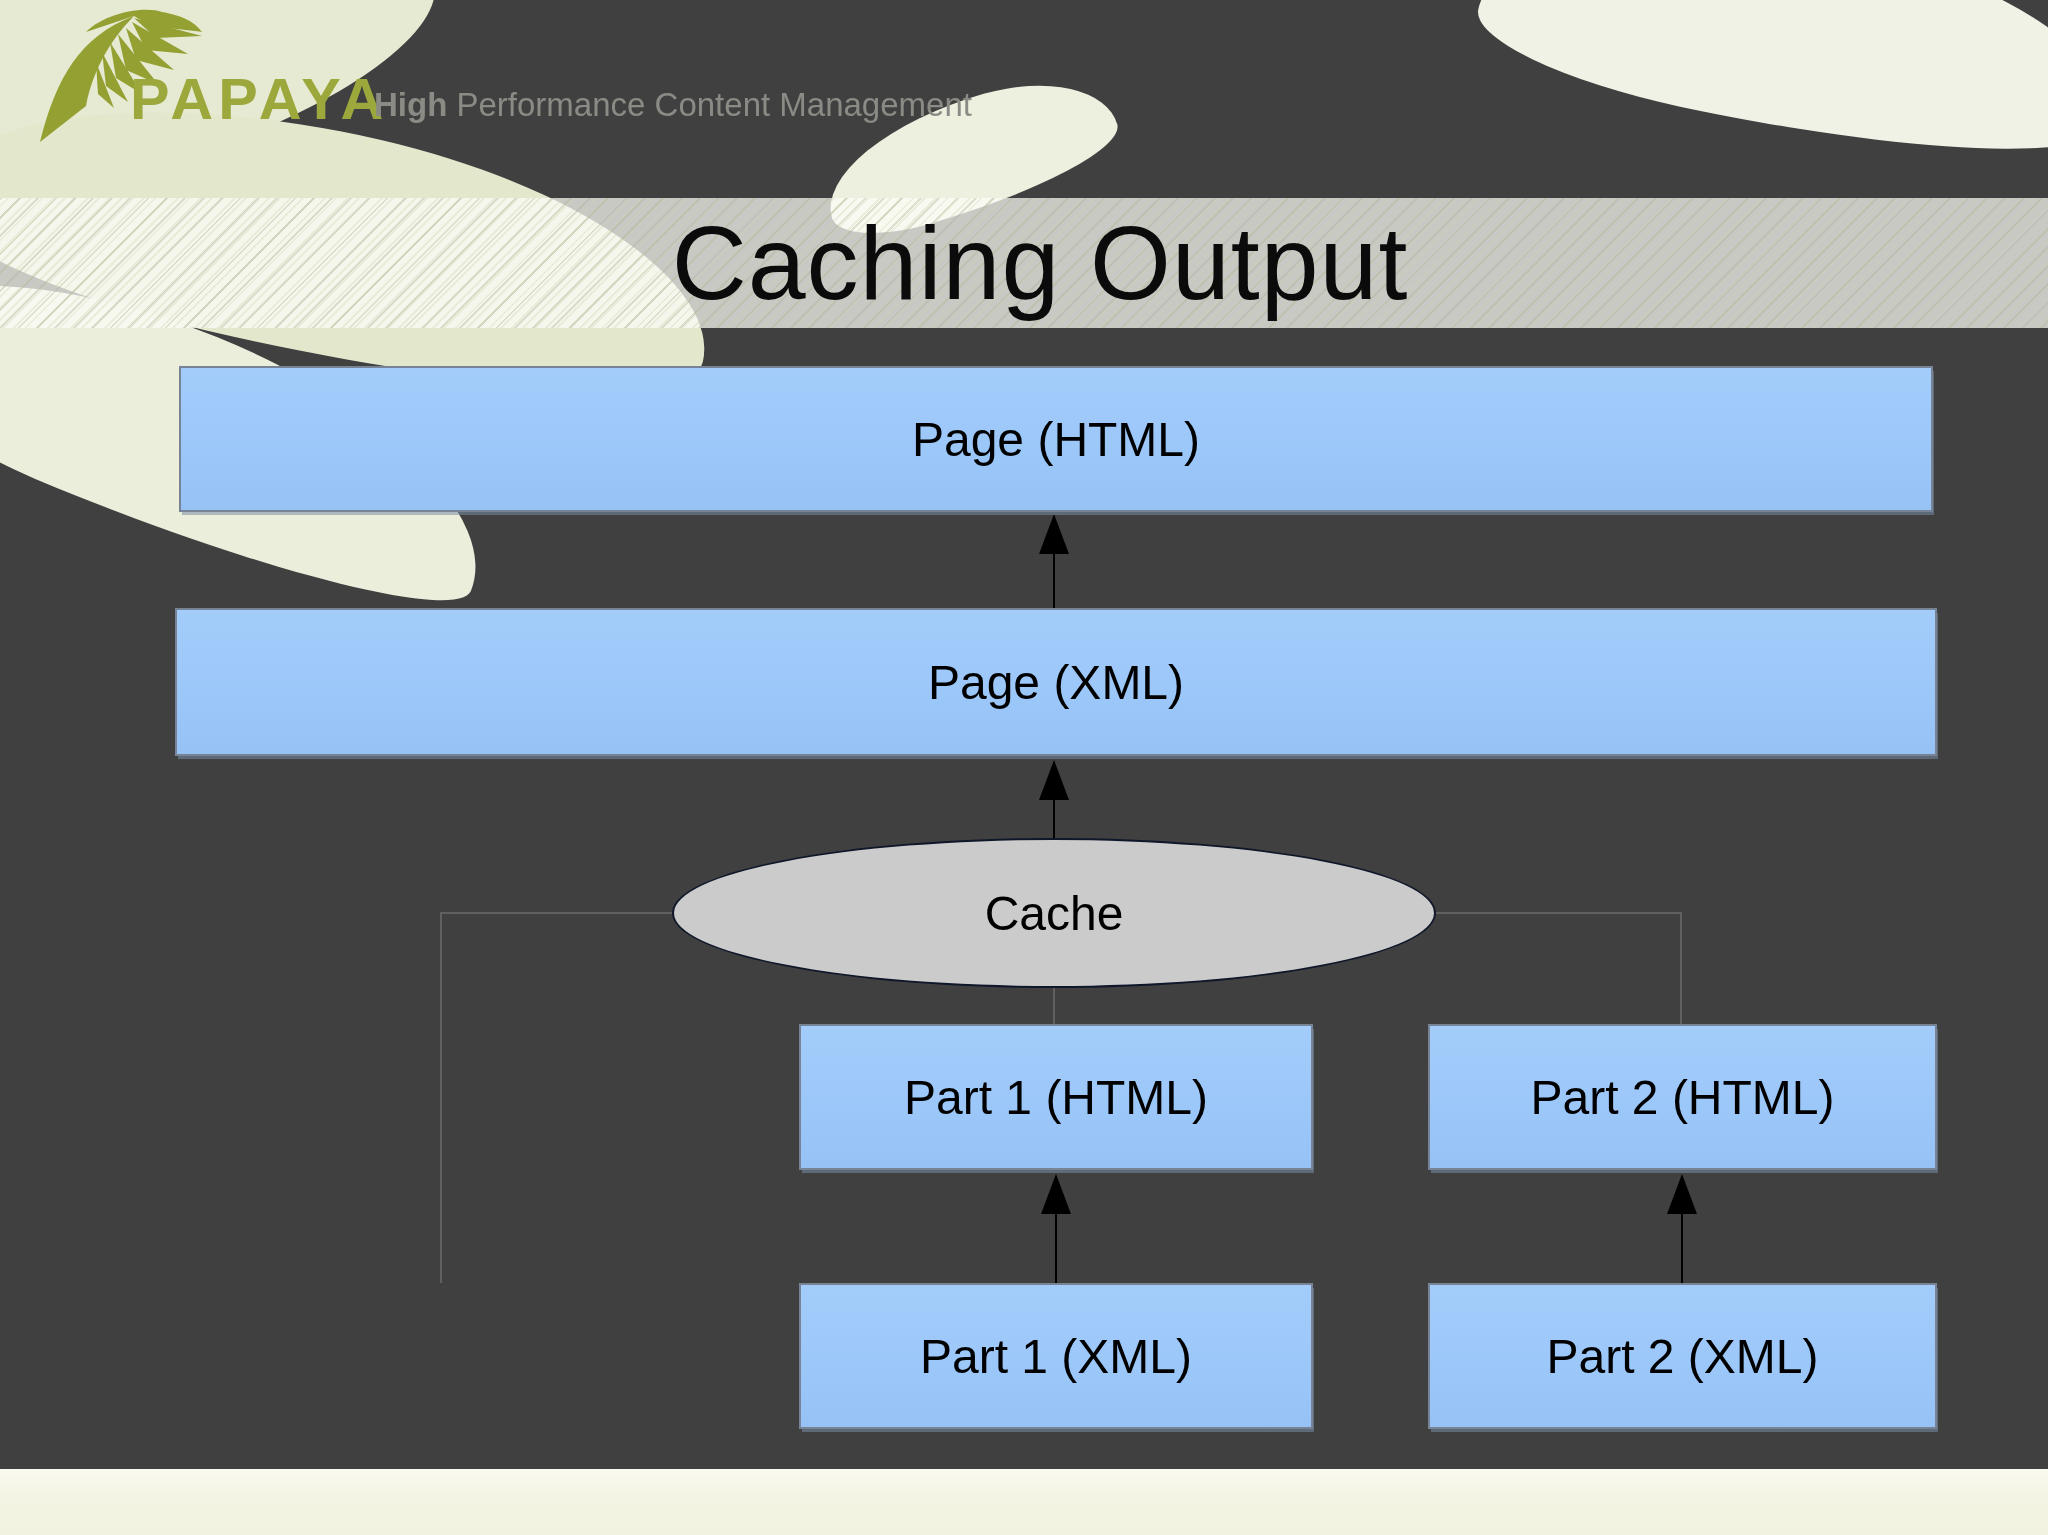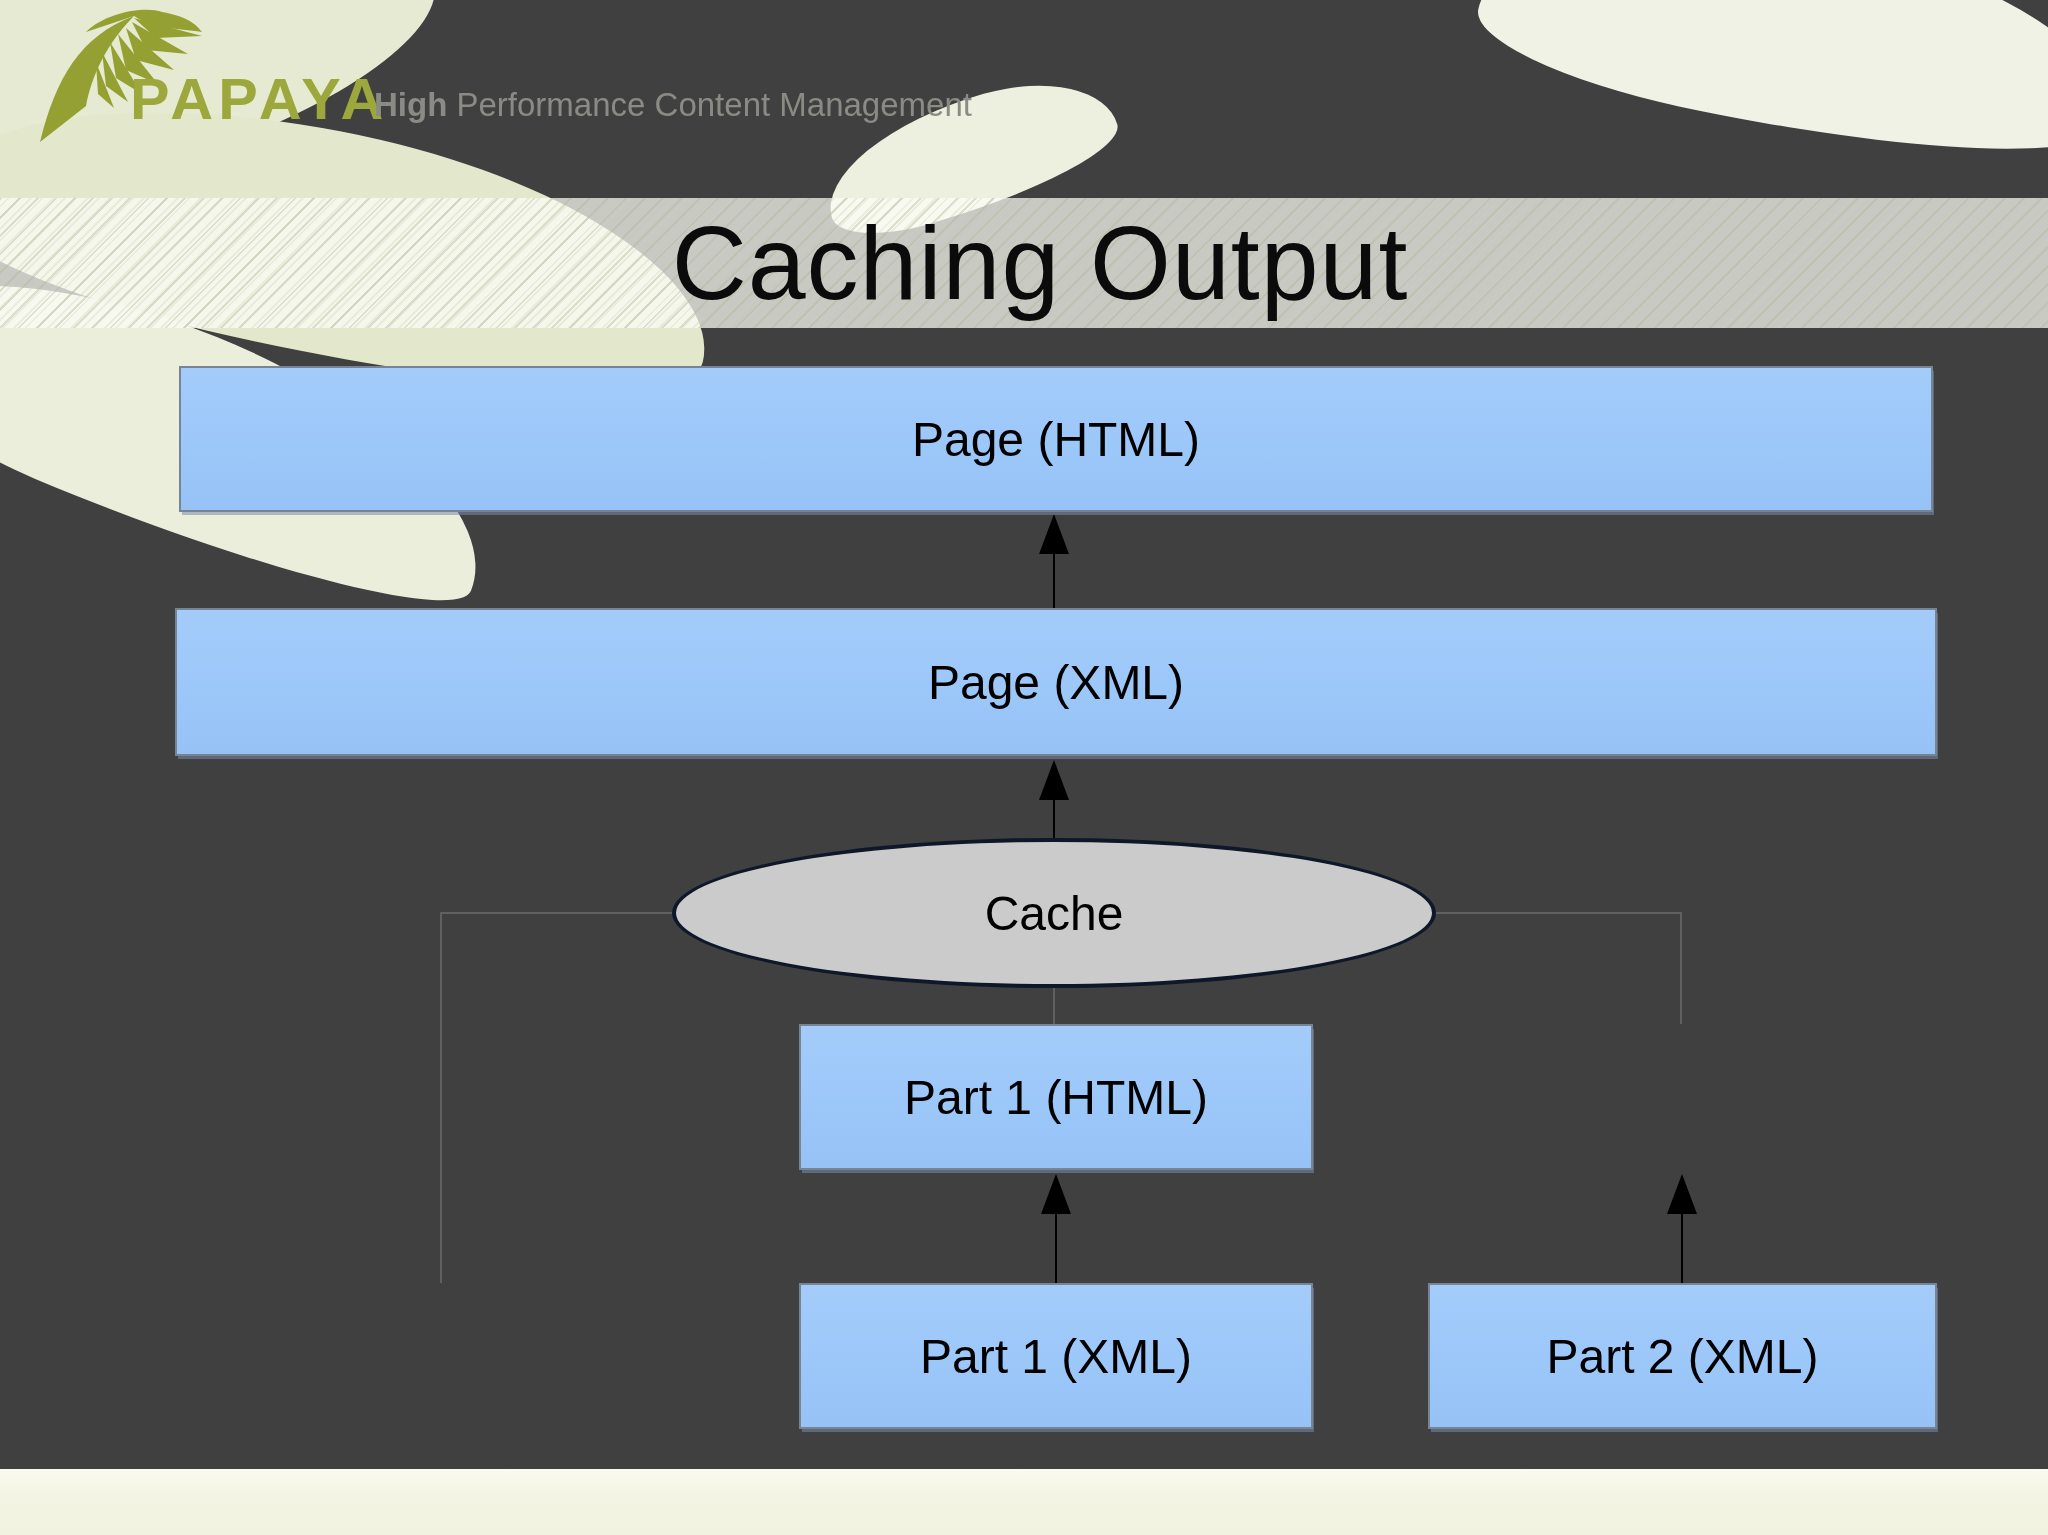--- a/index.html
+++ b/index.html
@@ -36,21 +36,21 @@
         rgba(252,252,248,0.72);
       display:flex;align-items:center;justify-content:center;padding-left:16px;}
   .title-band h1{margin:0;font-size:104px;font-weight:normal;color:#0b0b0b;letter-spacing:1px;}
 
   
   .node{position:absolute;display:flex;align-items:center;justify-content:center;
         font-size:48px;color:#000;text-align:right;}
   .box{background:linear-gradient(180deg,#a3ccfa 0%,#9cc7f9 55%,#96c2f6 100%);
        border:2px solid #768496;box-shadow:2px 4px 0 -1px rgba(120,140,165,0.55);
        box-sizing:border-box;}
-  .oval{background:#cbcbcb;border:4px solid #0f172a;border-radius:50%;box-sizing:border-box;}
+  .oval{background:#cbcbcb;border:2px solid #0f172a;border-radius:50%;box-sizing:border-box;}
 
   .line{position:absolute;background:#606060;}
   .stem{position:absolute;width:2px;background:#000;}
   .head{position:absolute;width:0;height:0;border-left:15px solid transparent;
         border-right:15px solid transparent;border-bottom:40px solid #000;}
 
   
   .footer-strip{position:absolute;left:0;top:1469px;width:2048px;height:66px;
         background:linear-gradient(180deg,#fafaf0 0%,#f4f4e4 40%,#f2f2e0 100%);}
 </style>
@@ -117,20 +117,23 @@
   </div>
 
   <div class="node oval" style="left:672px;top:838px;width:764px;height:150px;">
     <span>Cache</span>
   </div>
 
   <div class="node box" style="left:799px;top:1024px;width:514px;height:146px;">
     <span>Part 1 (HTML)</span>
   </div>
 
+  <div class="node box" style="left:1428px;top:1024px;width:509px;height:146px;">
+    <span>Part 2 (HTML)</span>
+  </div>
 
 
   <div class="node box" style="left:799px;top:1283px;width:514px;height:146px;">
     <span>Part 1 (XML)</span>
   </div>
 
   <div class="node box" style="left:1428px;top:1283px;width:509px;height:146px;">
     <span>Part 2 (XML)</span>
   </div>
 

